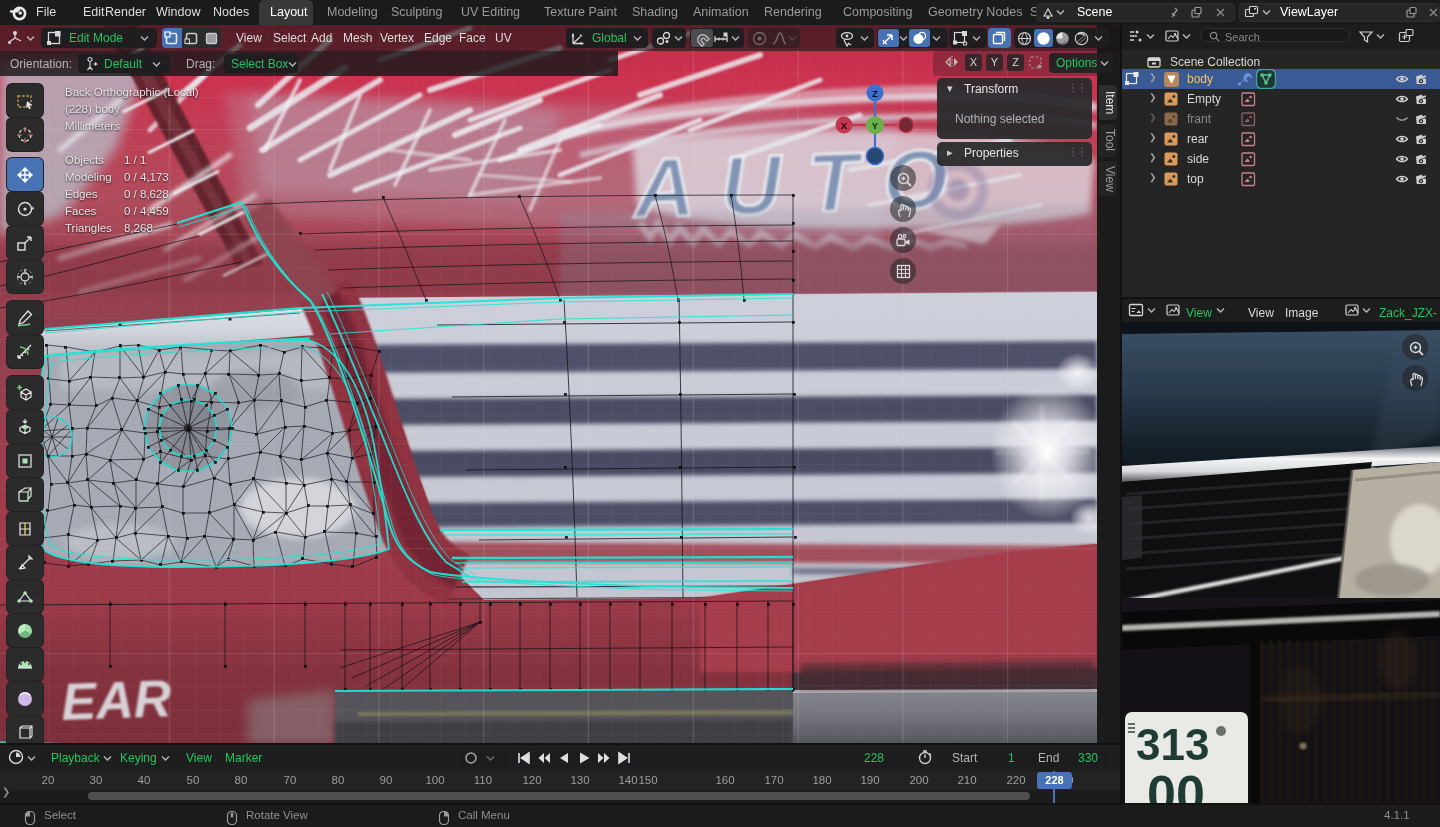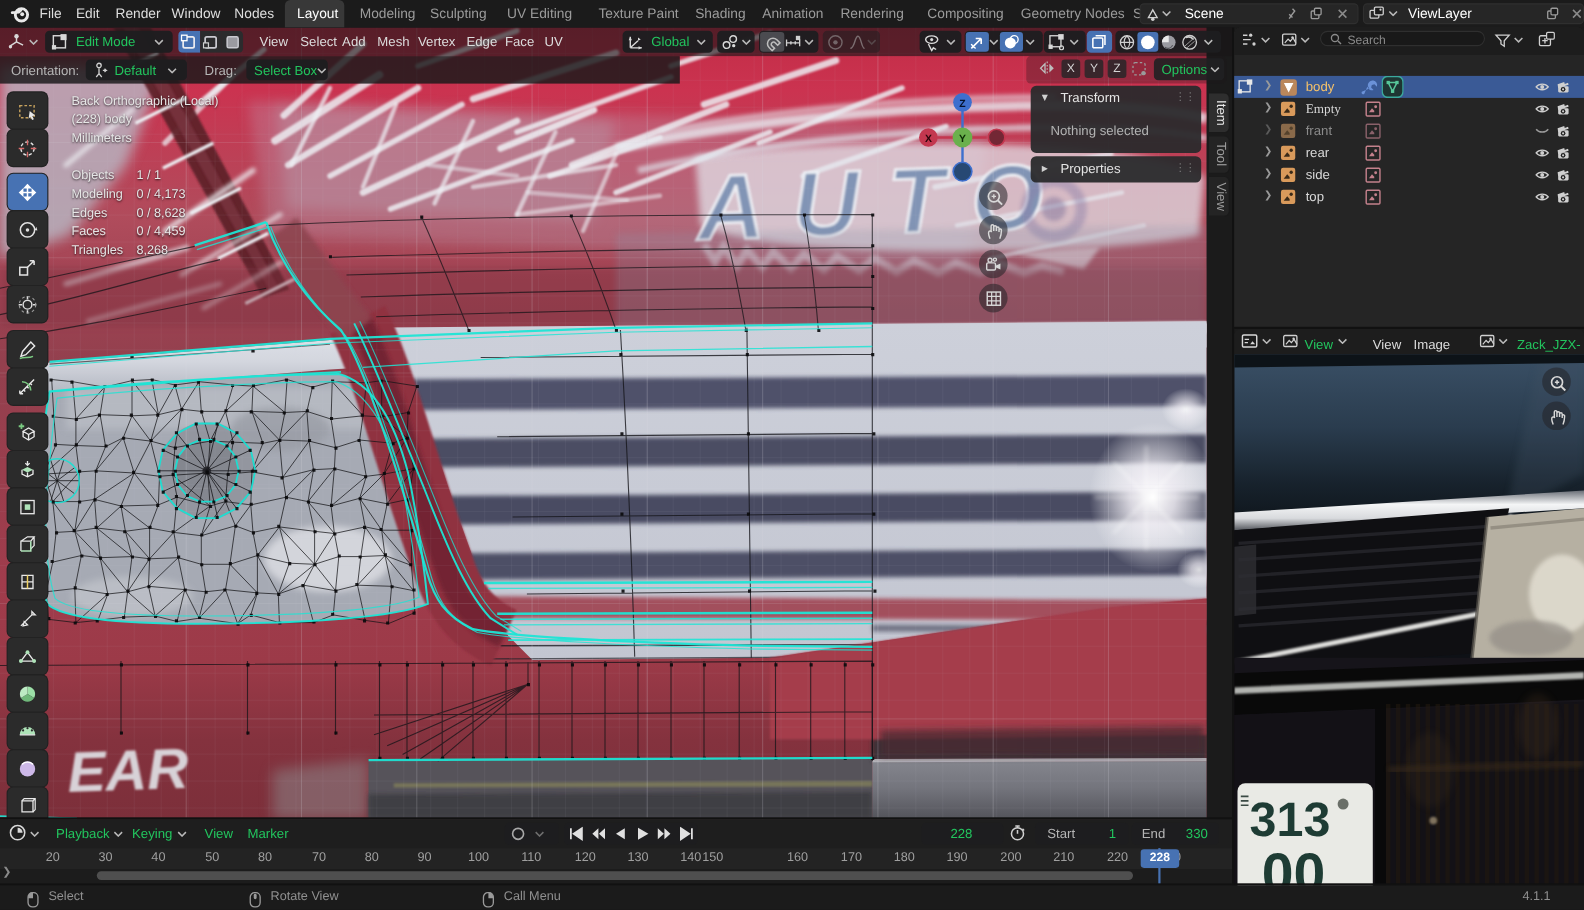--- a/index.html
+++ b/index.html
@@ -340,21 +340,21 @@
 </svg>
 <div class="topbar">
 <div style="position:absolute;left:9px;top:4px">
         <svg width="19" height="19" viewBox="0 0 19 19">
 <circle cx="10.5" cy="9.5" r="5.6" fill="none" stroke="#e8e8e8" stroke-width="2.6"></circle>
 <circle cx="11.2" cy="9.0" r="1.8" fill="#e8e8e8"></circle>
 <path d="M2,7.5 L8,7.2 L10,5.4" stroke="#e8e8e8" stroke-width="2.4" fill="none" stroke-linecap="round"></path>
 </svg>
       </div>
 <span class="m" style="left:36px">File</span>
-<span class="m" style="left:69px">Edit</span>
+<span class="m" style="left:83px">Edit</span>
 <span class="m" style="left:105px">Render</span>
 <span class="m" style="left:156px">Window</span>
 <span class="m" style="left:213px">Nodes</span>
 <div class="tab-active" style="left:259px;width:54px"></div>
 <span class="m w" style="left:270px">Layout</span>
 <span class="m d" style="left:327px">Modeling</span>
 <span class="m d" style="left:391px">Sculpting</span>
 <span class="m d" style="left:461px">UV Editing</span>
 <span class="m d" style="left:544px">Texture Paint</span>
 <span class="m d" style="left:632px">Shading</span>
@@ -906,20 +906,31 @@
           </svg>
         </div>
 <div style="position:absolute;left:276px;top:3px">
           <svg width="17" height="17" viewBox="0 0 17 17">
             <rect x="1.5" y="4.5" width="10" height="9" rx="1.2" fill="none" stroke="#d0d0d0" stroke-width="1.2"></rect>
             <path d="M4,9 h5 M6.5,6.5 v5" stroke="#d0d0d0" stroke-width="1.2"></path>
             <rect x="8" y="1.5" width="7" height="6" rx="1" fill="#1d1d1d" stroke="#d0d0d0" stroke-width="1.1"></rect>
           </svg>
         </div>
 </div>
+<div class="orow" style="top:27px">
+        <span class="oexp" style="left:22px">&nbsp;</span>
+        <span style="position:absolute;left:24px;top:2px">
+          <svg width="16" height="16" viewBox="0 0 16 16">
+            <rect x="2" y="4" width="12" height="9" rx="1.5" fill="none" stroke="#d8d8d8" stroke-width="1.3"></rect>
+            <rect x="2" y="4" width="12" height="3" fill="#d8d8d8"></rect>
+            <rect x="6" y="8.5" width="4" height="2" fill="#d8d8d8"></rect>
+          </svg>
+        </span>
+        <span class="onm" style="left:48px">Scene Collection</span>
+      </div>
 <div class="orow sel" style="top:44px">
         <span class="oexp" style="left:27px;">❯</span>
         <span style="position:absolute;left:41px;top:2px">
           <svg width="17" height="17" viewBox="0 0 17 17">
             <rect x="1" y="1" width="15" height="15" rx="3" fill="#c98c54" opacity="0.9"></rect>
             <path d="M5,5 h7 l-3.5,7 Z" fill="#fff" stroke="#fff" stroke-width="1"></path>
           </svg>
         </span>
         <span class="onm" style="left:65px;color:#f5c169;">body</span>
         <span style="position:absolute;left:115px;top:2px">
@@ -953,21 +964,21 @@
       </div>
 <div class="orow" style="top:64px">
         <span class="oexp" style="left:27px;">❯</span>
         <span style="position:absolute;left:41px;top:2px">
           <svg width="17" height="17" viewBox="0 0 17 17">
             <rect x="1.5" y="1.5" width="13" height="13" rx="2" fill="#d99a5b"></rect>
             <path d="M4,11.5 l3.2,-4 2.2,2.4 0,1.6 Z" fill="#3a2a18"></path>
             <circle cx="10.8" cy="5.6" r="1.5" fill="#3a2a18"></circle>
           </svg>
         </span>
-        <span class="onm" style="left:65px;font-family:Liberation Serif, serif;">Empty</span>
+        <span class="onm" style="left:65px;">Empty</span>
         <span style="position:absolute;left:118px;top:2px">
           <svg width="16" height="16" viewBox="0 0 16 16">
             <rect x="2" y="2" width="12.5" height="12.5" rx="1" fill="none" stroke="#c4818c" stroke-width="1.3"></rect>
             <path d="M4.5,11 l2.8,-3.6 2,2.2 0,1.4 Z" fill="#c4818c"></path>
             <circle cx="10.6" cy="6" r="1.3" fill="#c4818c"></circle>
           </svg>
         </span>
         <span style="position:absolute;left:273px;top:3px">
           <svg width="14" height="14" viewBox="0 0 14 14">
             <path d="M1.5,7 C4,3.6 10,3.6 12.5,7 C10,10.4 4,10.4 1.5,7 Z" fill="none" stroke="#cfcfcf" stroke-width="1.3"></path>

